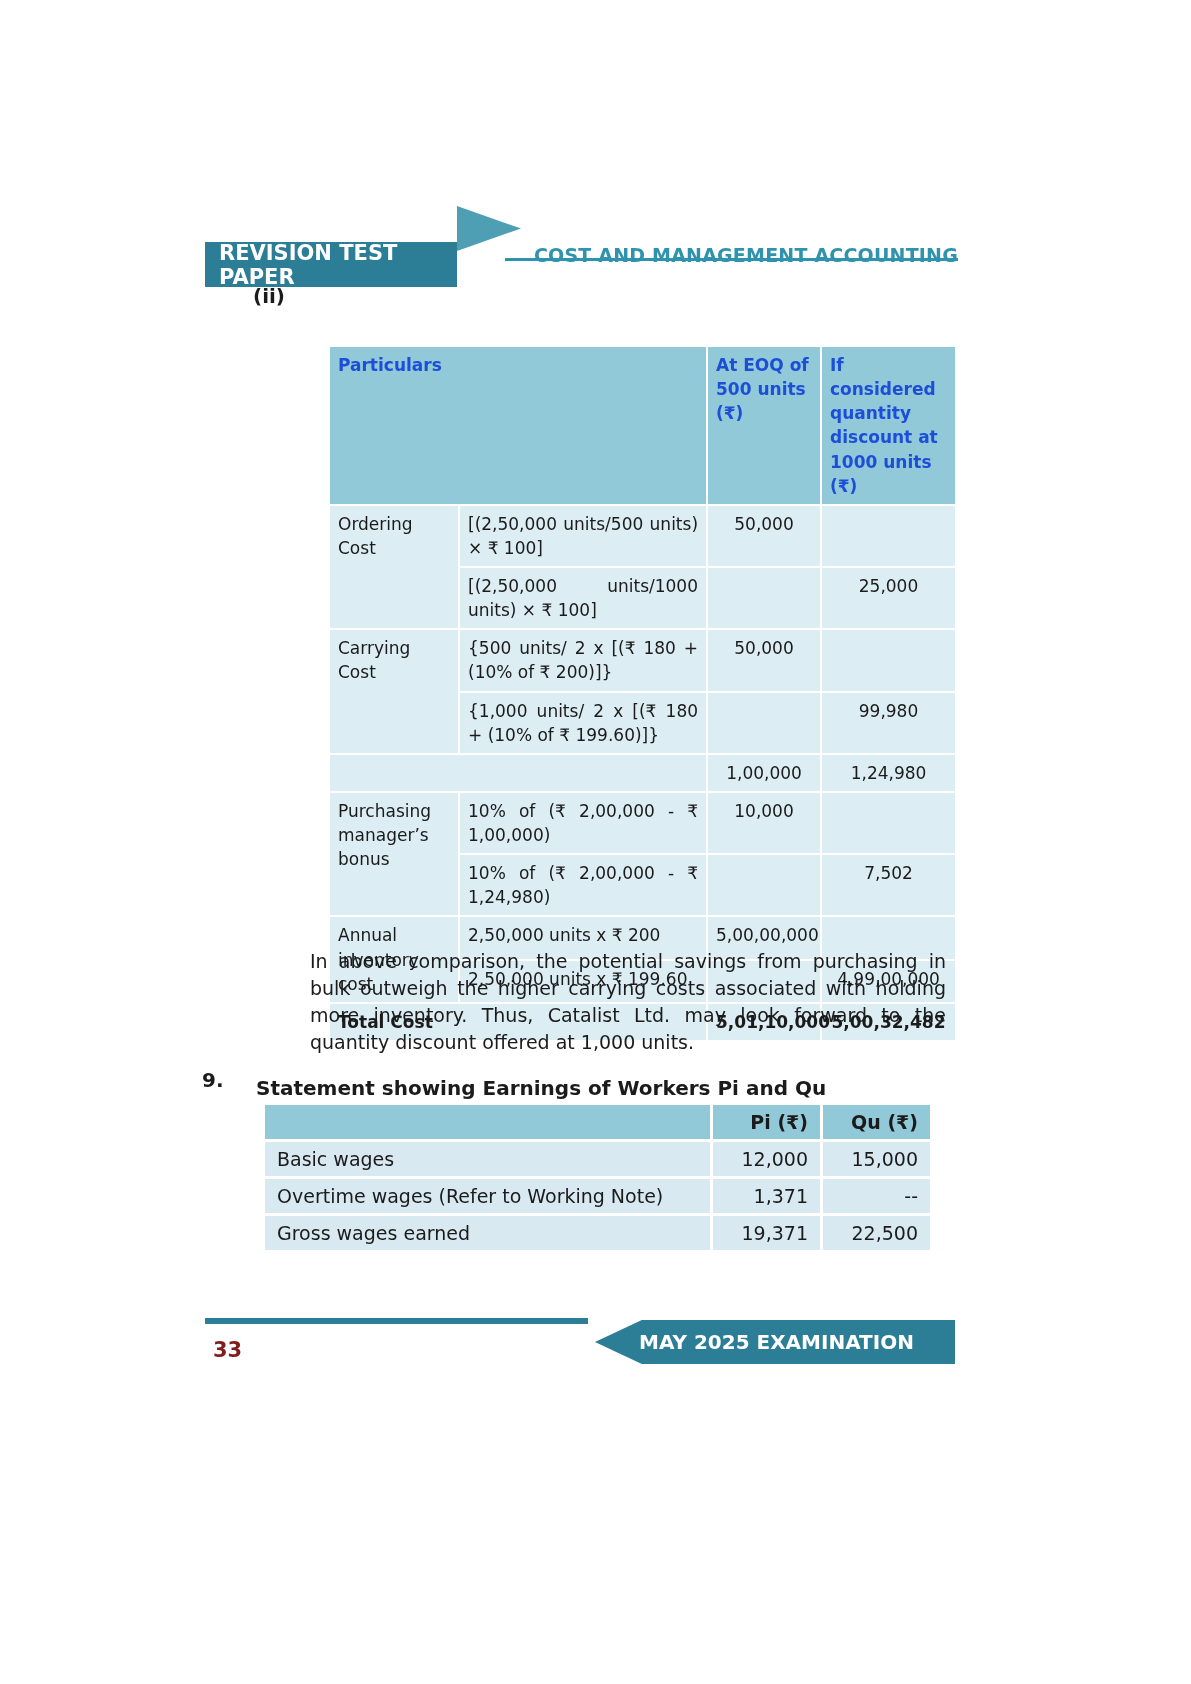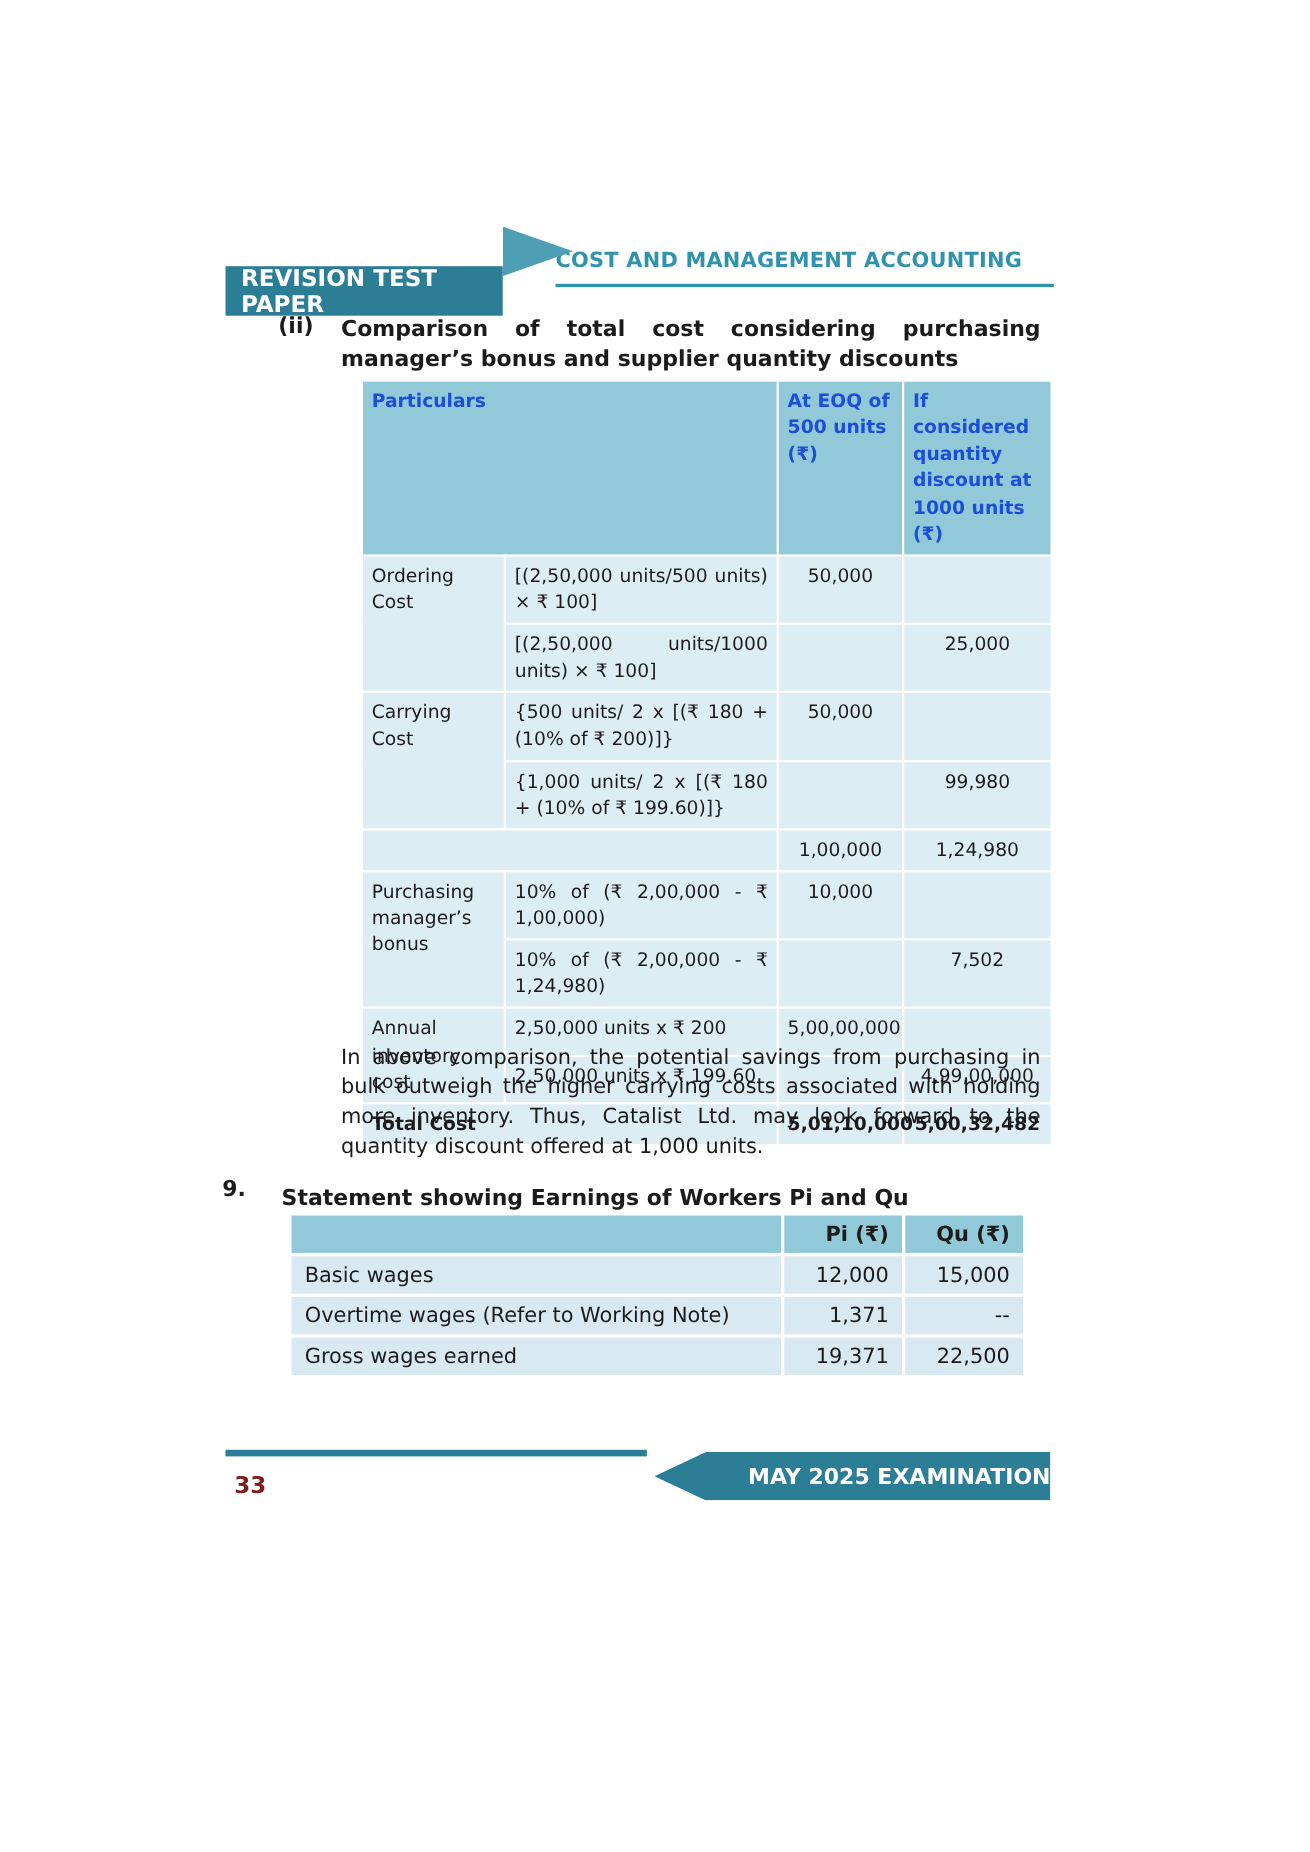--- a/index.html
+++ b/index.html
@@ -31,23 +31,23 @@
     margin-top: 36px;
   }
   .top-banner-arrow {
     left: 457px; top: 206px;
     width: 64px; height: 45px;
     background: #4f9fb4;
     clip-path: polygon(0 0, 100% 50%, 0 100%);
     z-index: 1;
   }
   .subject-title {
-    left: 505px; top: 226px;
+    left: 505px; top: 244px;
     width: 453px;
-    text-align: left;
+    text-align: right;
     color: #2f93ad;
     font-weight: bold;
     font-size: 19px;
     letter-spacing: 0.2px;
   }
   .subject-underline {
     left: 505px; top: 258px;
     width: 453px; height: 3px;
     background: #2f93ad;
   }
@@ -146,21 +146,21 @@
     background: #2c7d96;
   }
   .footer-banner {
     left: 595px; top: 1320px;
     width: 360px; height: 44px;
     background: #2c7d96;
     clip-path: polygon(0 50%, 13% 0, 100% 0, 100% 100%, 13% 100%);
     color: #ffffff;
     font-weight: bold;
     font-size: 20px;
-    display: flex; align-items: center; justify-content: flex-end;
+    display: flex; align-items: center; justify-content: flex-start;
     padding-left: 44px;
   }
   .page-number {
     left: 213px; top: 1338px;
     font-weight: bold;
     font-size: 21px;
     color: #7f1d1d;
   }
 </style>
 </head>
@@ -169,21 +169,20 @@
 <div class="page">
 
   <div class="abs top-banner">
     <span>REVISION TEST PAPER</span>
   </div>
   <div class="abs top-banner-arrow"></div>
   <div class="abs subject-title">COST AND MANAGEMENT ACCOUNTING</div>
   <div class="abs subject-underline"></div>
 
   <div class="abs sec2-marker">(ii)</div>
-  <div class="abs sec2-title">Comparison of total cost considering purchasing manager’s bonus and supplier quantity discounts</div>
 
   <table class="abs cost-table">
     <colgroup>
       <col style="width:130px">
         <col style="width:248px">
         <col style="width:114px">
         <col style="width:135px">
     </colgroup>
     <thead>
       <tr>

